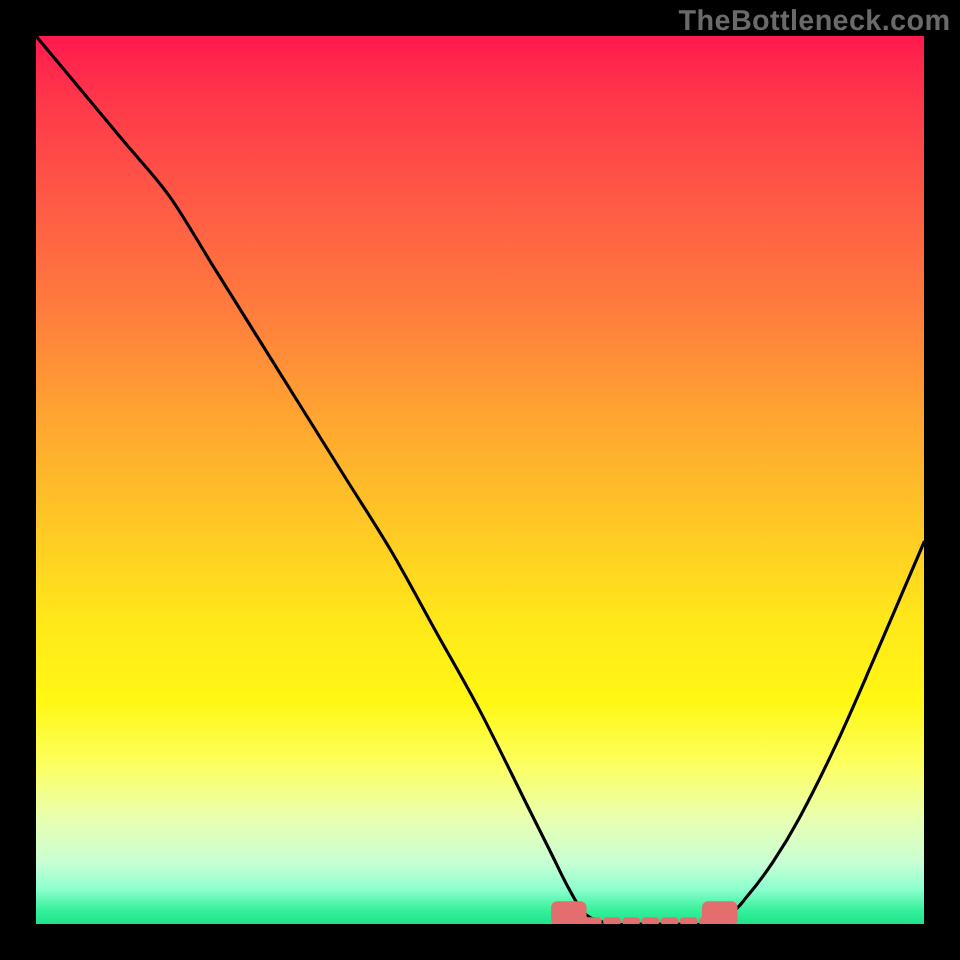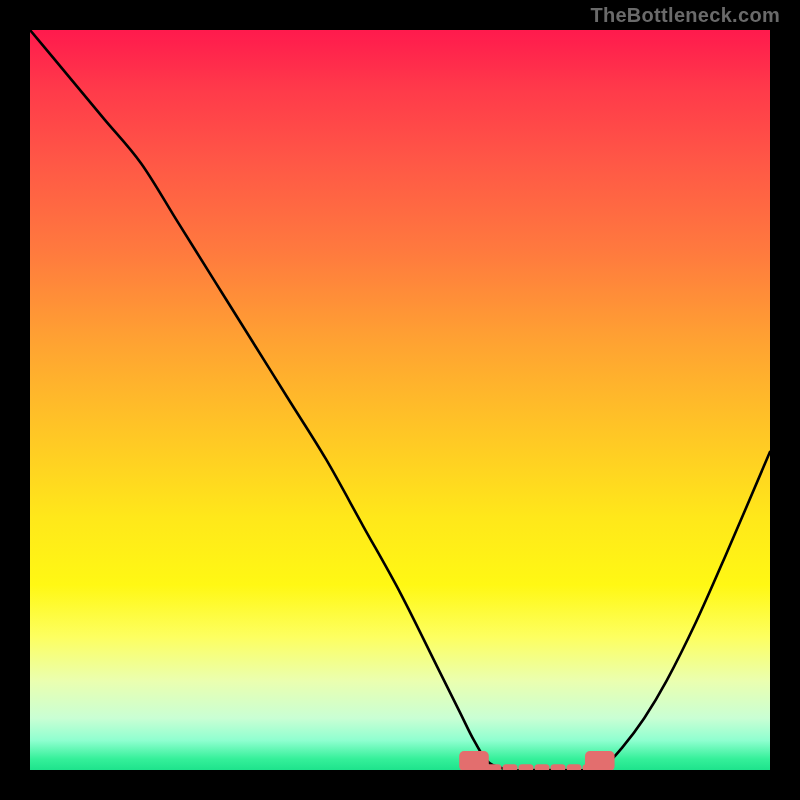--- a/index.html
+++ b/index.html
@@ -12,23 +12,23 @@
   }
   .chart-container {
     position: relative;
     width: 800px;
     height: 800px;
     background: #000;
   }
   .watermark {
     position: absolute;
     top: 4px;
-    right: 20px;
+    right: 8px;
     font-family: Arial, Helvetica, sans-serif;
-    font-size: 20px;
+    font-size: 24px;
     font-weight: 600;
     color: #6a6a6a;
     letter-spacing: 0.3px;
     z-index: 10;
   }
   .plot-area {
     position: absolute;
     left: 30px;
     top: 30px;
     width: 740px;

